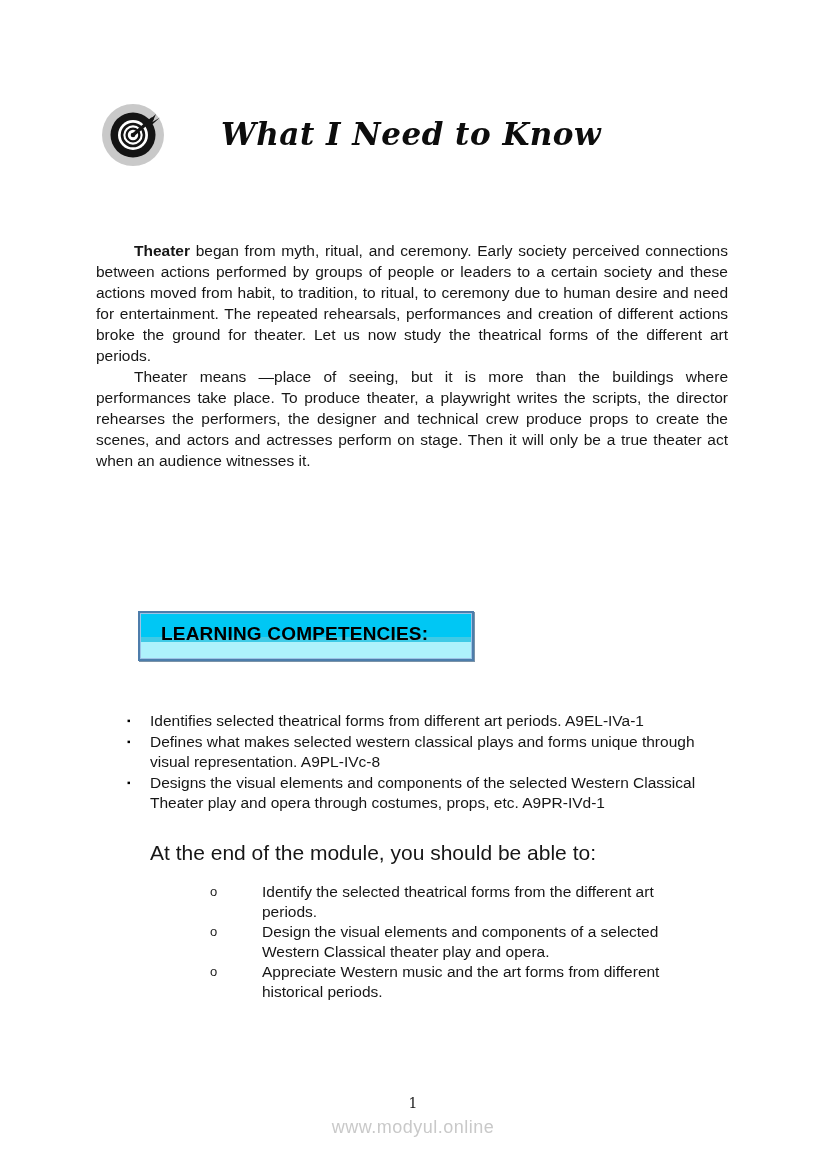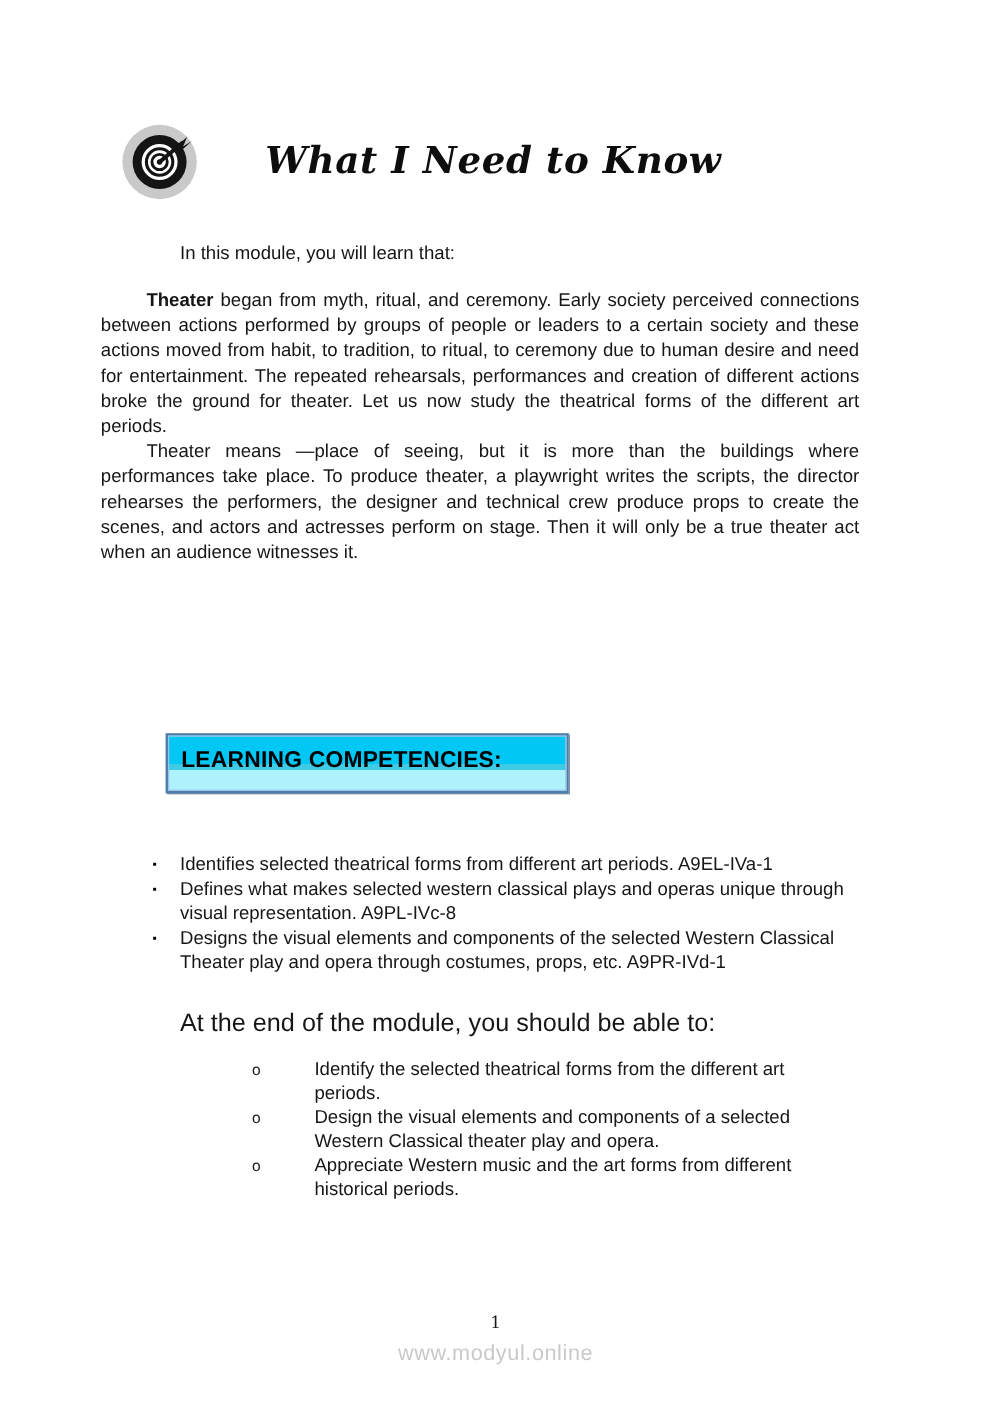--- a/index.html
+++ b/index.html
@@ -24,39 +24,39 @@
   }
 
   
   .lead-in {
     position: absolute; left: 150px; top: 201px;
     font-size: 15.5px; line-height: 21px;
   }
 
   
   .body-text {
-    position: absolute; left: 84px; top: 240px; width: 632px;
+    position: absolute; left: 96px; top: 240px; width: 632px;
     font-size: 15.5px; line-height: 21px;
     text-align: justify;
   }
   .body-text p.indent-lg { text-indent: 38px; }
   .body-text p.indent-sm { text-indent: 28px; }
 
   
   .banner {
     position: absolute; left: 138px; top: 611px; width: 336px; height: 50px;
     border: 2px solid #4d7dab;
     outline: 1px solid #9dc3e6;
     outline-offset: -3px;
     background: linear-gradient(180deg,
       #00c7f4 0%, #00c7f4 52%,
       #3fcae6 52%, #3fcae6 63%,
       #aef2fc 63%, #aef2fc 100%);
     display: flex; align-items: center;
-    padding-left: 11px;
+    padding-left: 21px;
     box-shadow: 1px 1px 0 #7a93a8;
   }
   .banner-label {
     font-size: 19px; font-weight: bold; color: #000;
     letter-spacing: 0.2px;
     transform: translateY(-2px);
   }
 
   
   .bullets { position: absolute; left: 127px; top: 711px; width: 601px; }
@@ -104,39 +104,38 @@
       <circle cx="33" cy="33" r="15" fill="#ffffff"></circle>
       <circle cx="33" cy="33" r="11" fill="none" stroke="#141414" stroke-width="2.6"></circle>
       <circle cx="33" cy="33" r="6.4" fill="none" stroke="#141414" stroke-width="2.4"></circle>
       <circle cx="33" cy="33" r="2.3" fill="#141414"></circle>
       <line x1="33" y1="33" x2="52" y2="17" stroke="#141414" stroke-width="3.4" stroke-linecap="round"></line>
       <path d="M45.5 21.5 L56 12 L52.5 20 L60 15.5 L50 24.5 Z" fill="#141414"></path>
     </svg>
   </div>
   <div class="page-title">What I Need to Know</div>
 
-  <div class="lead-in">In this module, you will learn that:</div>
 
   <div class="body-text">
     <p class="indent-lg"><b>Theater</b><span> began from myth, ritual, and ceremony. Early society perceived connections between actions performed by groups of people or leaders to a certain society and these actions moved from habit, to tradition, to ritual, to ceremony due to human desire and need for entertainment. The repeated rehearsals, performances and creation of different actions broke the ground for theater. Let us now study the theatrical forms of the different art periods.</span></p>
     <p class="indent-lg"><span>Theater means —place of seeing, but it is more than the buildings where performances take place. To produce theater, a playwright writes the scripts, the director rehearses the performers, the designer and technical crew produce props to create the scenes, and actors and actresses perform on stage. Then it will only be a true theater act when an audience witnesses it.</span></p>
   </div>
 
   <div class="banner">
     <span class="banner-label">LEARNING COMPETENCIES:</span>
   </div>
 
   <div class="bullets">
     <div class="bullet-item">
       <span class="bullet-marker">▪</span>
       <span><span>Identifies selected theatrical forms from different art periods.</span> <b class="code">A9EL-IVa-1</b></span>
     </div>
     <div class="bullet-item">
       <span class="bullet-marker">▪</span>
-      <span><span>Defines what makes selected western classical plays and operas unique through visual representation.</span> <b class="code">A9PL-IVc-8</b></span>
+      <span><span>Defines what makes selected western classical plays and forms unique through visual representation.</span> <b class="code">A9PL-IVc-8</b></span>
     </div>
     <div class="bullet-item">
       <span class="bullet-marker">▪</span>
       <span><span>Designs the visual elements and components of the selected Western Classical Theater play and opera through costumes, props, etc. </span> <b class="code">A9PR-IVd-1</b></span>
     </div>
   </div>
 
   <div class="objectives-lead">At the end of the module, you should be able to:</div>
 
   <div class="sub-list">

